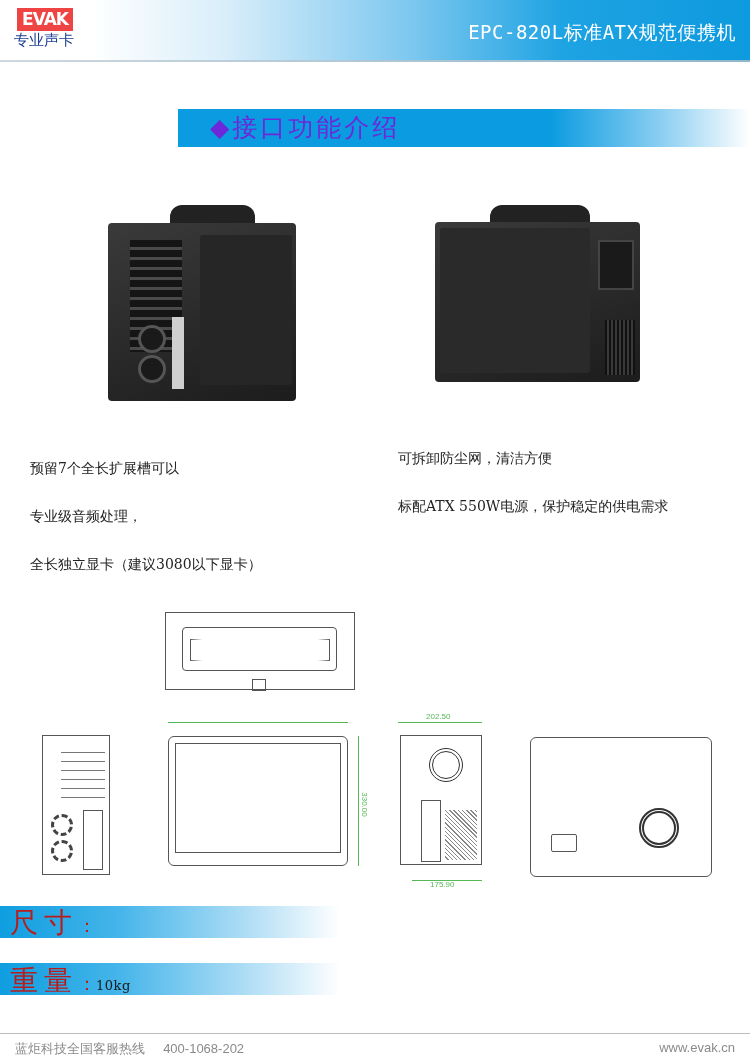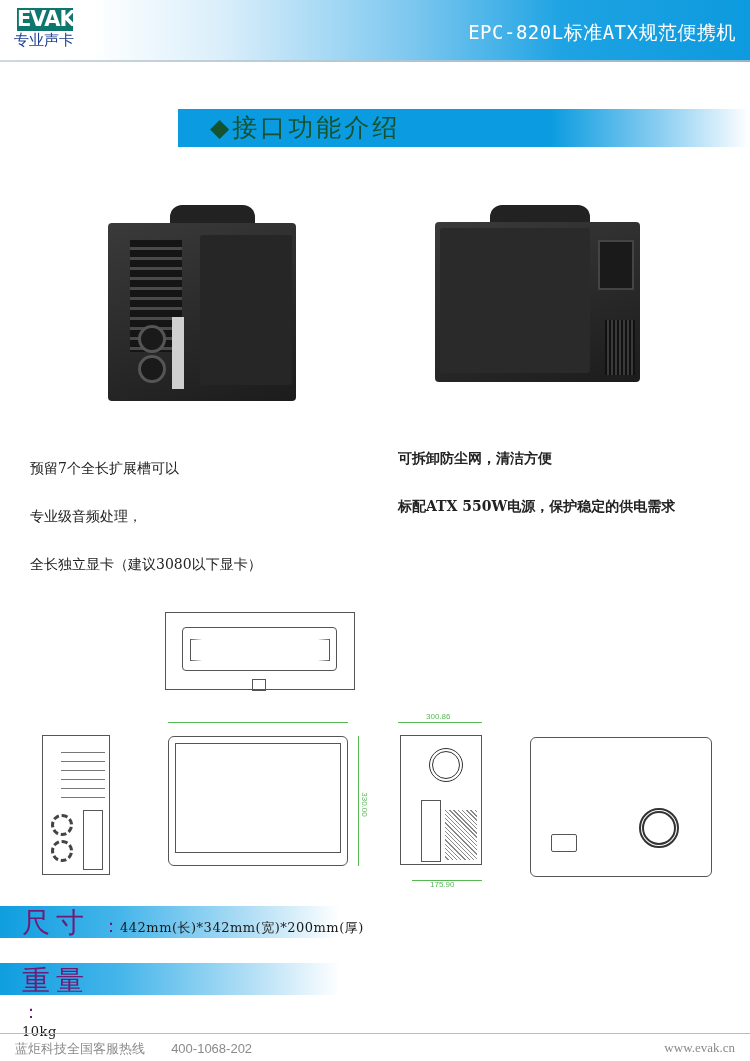--- a/index.html
+++ b/index.html
@@ -2,49 +2,49 @@
 <html><head>
 <meta charset="utf-8">
 <style>
   * { box-sizing: border-box; margin: 0; padding: 0; }
   body { width: 750px; height: 1061px; background: #ffffff; position: relative; overflow: hidden; font-family: "DejaVu Serif", serif; }
   .abs { position: absolute; }
 
   
   .header { left: 0; top: 0; width: 750px; height: 60px; background: linear-gradient(90deg, #ffffff 0%, #ffffff 12%, #d9eefa 30%, #7cc7ef 55%, #1ea3e3 75%, #0d9ade 100%); }
   .header-line { left: 0; top: 60px; width: 750px; height: 2px; background: linear-gradient(90deg, #cfd8de, #8fb6cc); }
-  .logo-box { left: 17px; top: 8px; width: 56px; height: 23px; background: #0f766e; color: #fff; font-family: "DejaVu Sans", sans-serif; font-weight: bold; font-size: 21px; line-height: 23px; letter-spacing: -1px; text-align: center; }
+  .logo-box { left: 17px; top: 8px; width: 56px; height: 23px; background: #ef4444; color: #fff; font-family: "DejaVu Sans", sans-serif; font-weight: bold; font-size: 17px; line-height: 23px; letter-spacing: -1px; text-align: center; }
   .logo-cn { left: 14px; top: 31px; width: 64px; font-family: "DejaVu Sans", sans-serif; font-size: 15px; color: #1b3f8f; letter-spacing: 0px; }
   .header-title { right: 14px; top: 20px; font-family: "DejaVu Sans Mono", monospace; font-size: 19px; color: #ffffff; letter-spacing: 0.5px; text-align: center; }
 
   
   .section-bar { left: 178px; top: 109px; width: 572px; height: 38px; background: linear-gradient(90deg, #0a9be0 0%, #0a9be0 65%, #8fd0f2 85%, #ffffff 100%); }
-  .section-title { left: 210px; top: 111px; color: #14532d; font-family: "DejaVu Sans", sans-serif; font-size: 25px; letter-spacing: 3px; }
+  .section-title { left: 210px; top: 111px; color: #6d28d9; font-family: "DejaVu Sans", sans-serif; font-size: 25px; letter-spacing: 3px; }
 
   
   .photo { background: #fff; }
   .case { position: absolute; background: linear-gradient(160deg, #3a3a3a, #1c1c1c); border-radius: 4px; }
   .handle { position: absolute; background: #222; border-radius: 12px 12px 2px 2px; }
 
   
   .caption { font-family: "DejaVu Serif", serif; font-size: 14px; line-height: 16px; color: #222; white-space: pre; }
 
   
   .drawing { border: 1.5px solid #555; background: #fff; }
   .dim-label { font-family: "Liberation Sans", sans-serif; font-size: 8px; color: #55b855; }
 
   
   .spec-bar { left: 0; width: 340px; height: 32px; background: linear-gradient(90deg, #0f9ee0 0%, #45b5ea 35%, #b6e0f6 75%, #ffffff 100%); }
-  .spec-label { font-family: "DejaVu Serif", serif; font-size: 28px; color: #701a75; letter-spacing: 6px; margin-left: 12px; }
+  .spec-label { font-family: "DejaVu Serif", serif; font-size: 28px; color: #b91c1c; letter-spacing: 6px; }
   .spec-value { font-family: "DejaVu Serif", serif; font-size: 13px; color: #1a1a1a; letter-spacing: 0.5px; }
 
   
   .footer-line { left: 0; top: 1033px; width: 750px; height: 1px; background: #bbbbbb; }
   .footer-left { left: 15px; top: 1040px; font-family: "DejaVu Sans", sans-serif; font-size: 13px; color: #8a8a8a; }
-  .footer-right { right: 15px; top: 1040px; font-family: Liberation Serif, serif; font-size: 13px; color: #8a8a8a; }
+  .footer-right { right: 15px; top: 1040px; font-family: Liberation Sans, sans-serif; font-size: 13px; color: #8a8a8a; }
 </style>
 </head>
 <body>
 
 <div class="abs header"></div>
 <div class="abs header-line"></div>
 <div class="abs logo-box">EVAK</div>
 <div class="abs logo-cn">专业声卡</div>
 <div class="abs header-title">EPC-820L标准ATX规范便携机</div>
 
@@ -68,21 +68,21 @@
   <div>全长独立显卡（建议3080以下显卡）</div>
 </div>
 
 <div class="abs photo" style="left:430px;top:200px;width:215px;height:190px;">
   <div class="handle" style="left:60px;top:5px;width:100px;height:20px;"></div>
   <div class="case" style="left:5px;top:22px;width:205px;height:160px;"></div>
   <div class="abs" style="left:10px;top:28px;width:150px;height:145px;background:#2a2a2a;border-radius:3px;"></div>
   <div class="abs" style="left:168px;top:40px;width:36px;height:50px;background:#1a1a1a;border:2px solid #444;"></div>
   <div class="abs" style="left:175px;top:120px;width:30px;height:55px;background:repeating-linear-gradient(90deg,#111 0 2px,#3a3a3a 2px 4px);"></div>
 </div>
-<div class="abs caption" style="left:398px;top:418px;font-weight:bold;">
+<div class="abs caption" style="left:398px;top:418px;">
   <div>可拆卸防尘网，清洁方便</div>
   <div>标配ATX 550W电源，保护稳定的供电需求</div>
 </div>
 
 <div class="abs drawing" style="left:165px;top:612px;width:190px;height:78px;">
   <div class="abs" style="left:16px;top:14px;width:155px;height:44px;border:1.5px solid #555;border-radius:4px;"></div>
   <div class="abs" style="left:24px;top:26px;width:140px;height:22px;border:1.5px solid #555;clip-path:polygon(0 0,20% 10%,80% 10%,100% 0,100% 100%,80% 90%,20% 90%,0 100%);"></div>
   <div class="abs" style="left:86px;top:66px;width:14px;height:12px;border:1.5px solid #555;"></div>
 </div>
 
@@ -94,47 +94,46 @@
 </div>
 
 <div class="abs dim-label" style="left:245px;top:752px;">430.00</div>
 <div class="abs" style="left:168px;top:722px;width:180px;height:1px;background:#55b855;"></div>
 <div class="abs drawing" style="left:168px;top:736px;width:180px;height:130px;border-radius:6px;">
   <div class="abs" style="left:6px;top:6px;width:166px;height:110px;border:1.5px solid #555;"></div>
 </div>
 <div class="abs" style="left:358px;top:736px;width:1px;height:130px;background:#55b855;"></div>
 <div class="abs dim-label" style="left:352px;top:800px;transform:rotate(90deg);">330.00</div>
 
-<div class="abs dim-label" style="left:426px;top:712px;">300.86</div>
+<div class="abs dim-label" style="left:426px;top:712px;">202.50</div>
 <div class="abs" style="left:398px;top:722px;width:84px;height:1px;background:#55b855;"></div>
 <div class="abs drawing" style="left:400px;top:735px;width:82px;height:130px;">
   <div class="abs" style="left:28px;top:12px;width:34px;height:34px;border-radius:50%;border:4px double #333;"></div>
   <div class="abs" style="left:44px;top:74px;width:32px;height:50px;background:repeating-linear-gradient(45deg,#fff 0 2px,#888 2px 3px);"></div>
   <div class="abs" style="left:20px;top:64px;width:20px;height:62px;border:1px solid #555;"></div>
 </div>
 <div class="abs" style="left:412px;top:880px;width:70px;height:1px;background:#55b855;"></div>
 <div class="abs dim-label" style="left:430px;top:880px;">175.90</div>
 
 <div class="abs drawing" style="left:530px;top:737px;width:182px;height:140px;border-radius:6px;">
   <div class="abs" style="left:108px;top:70px;width:40px;height:40px;border-radius:50%;border:5px double #333;"></div>
   <div class="abs" style="left:20px;top:96px;width:26px;height:18px;border:1.5px solid #555;border-radius:2px;"></div>
 </div>
 
 <div class="abs spec-bar" style="top:906px;"></div>
 <div class="abs" style="left:10px;top:904px;display:flex;align-items:baseline;">
   <span class="spec-label">尺寸</span>
   <span class="spec-label" style="font-size:18px;letter-spacing:0;">：</span>
-  <span class="spec-value">442mm(长)*342mm(宽)*200mm(厚)</span>
 </div>
 
 <div class="abs spec-bar" style="top:963px;"></div>
-<div class="abs" style="left:10px;top:962px;display:flex;align-items:baseline;flex-direction:column;">
+<div class="abs" style="left:10px;top:962px;display:flex;align-items:baseline;">
   <span class="spec-label">重量</span>
   <span class="spec-label" style="font-size:18px;letter-spacing:0;">：</span>
   <span class="spec-value">10kg</span>
 </div>
 
 <div class="abs footer-line"></div>
 <div class="abs footer-left">
   <span>蓝炬科技全国客服热线</span>
-  <span style="margin-left:22px;font-family:'Liberation Sans',sans-serif;">400-1068-202</span>
+  <span style="margin-left:14px;font-family:'Liberation Sans',sans-serif;">400-1068-202</span>
 </div>
 <div class="abs footer-right">www.evak.cn</div>
 
 </body></html>

